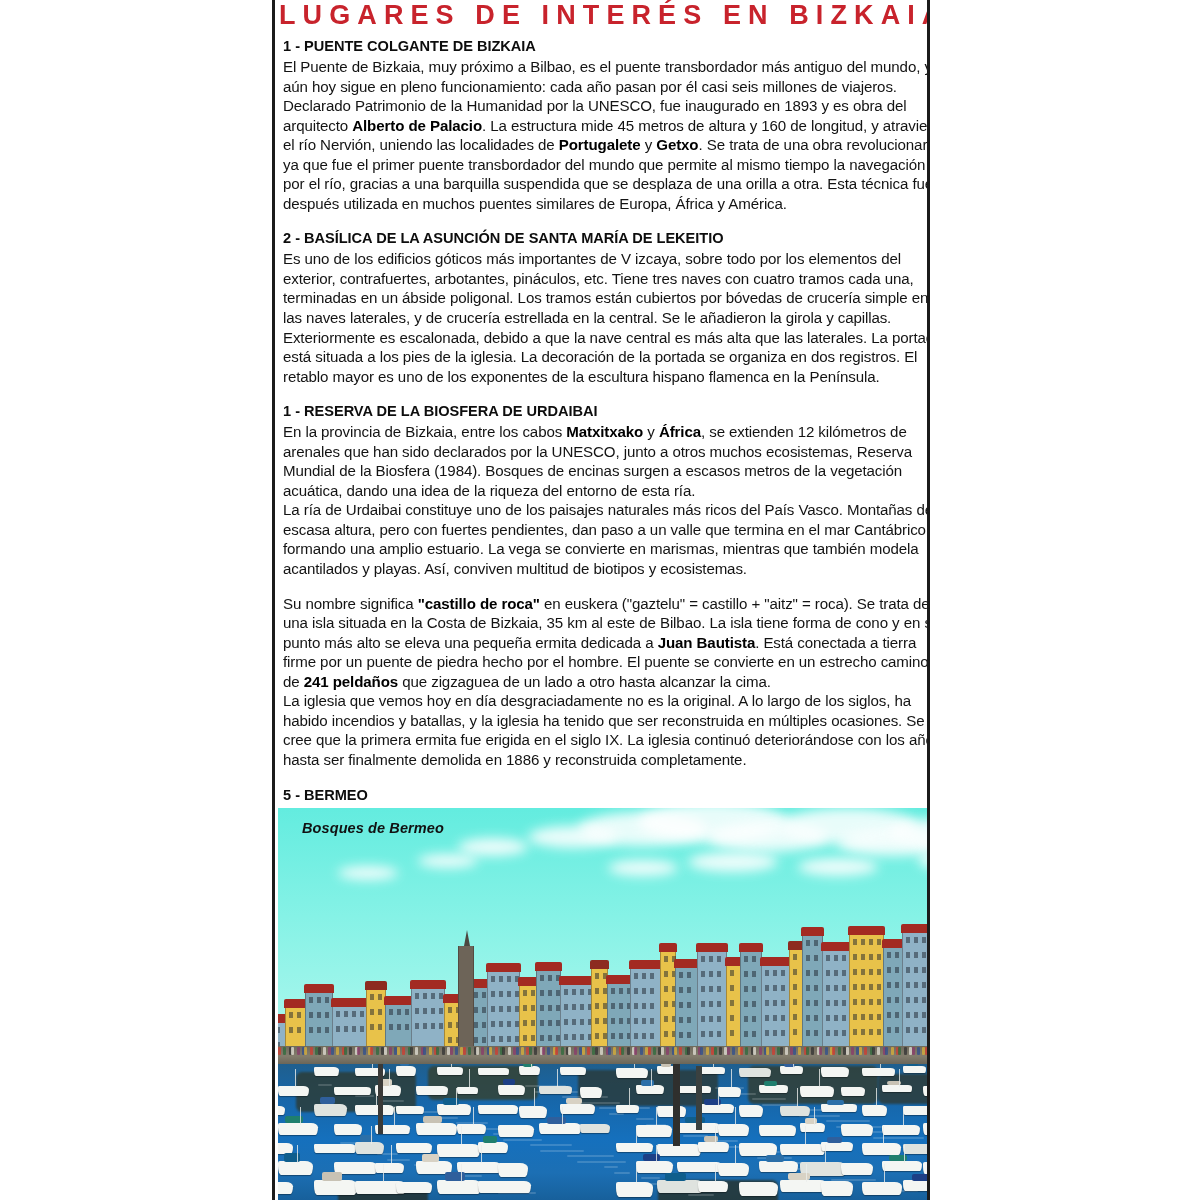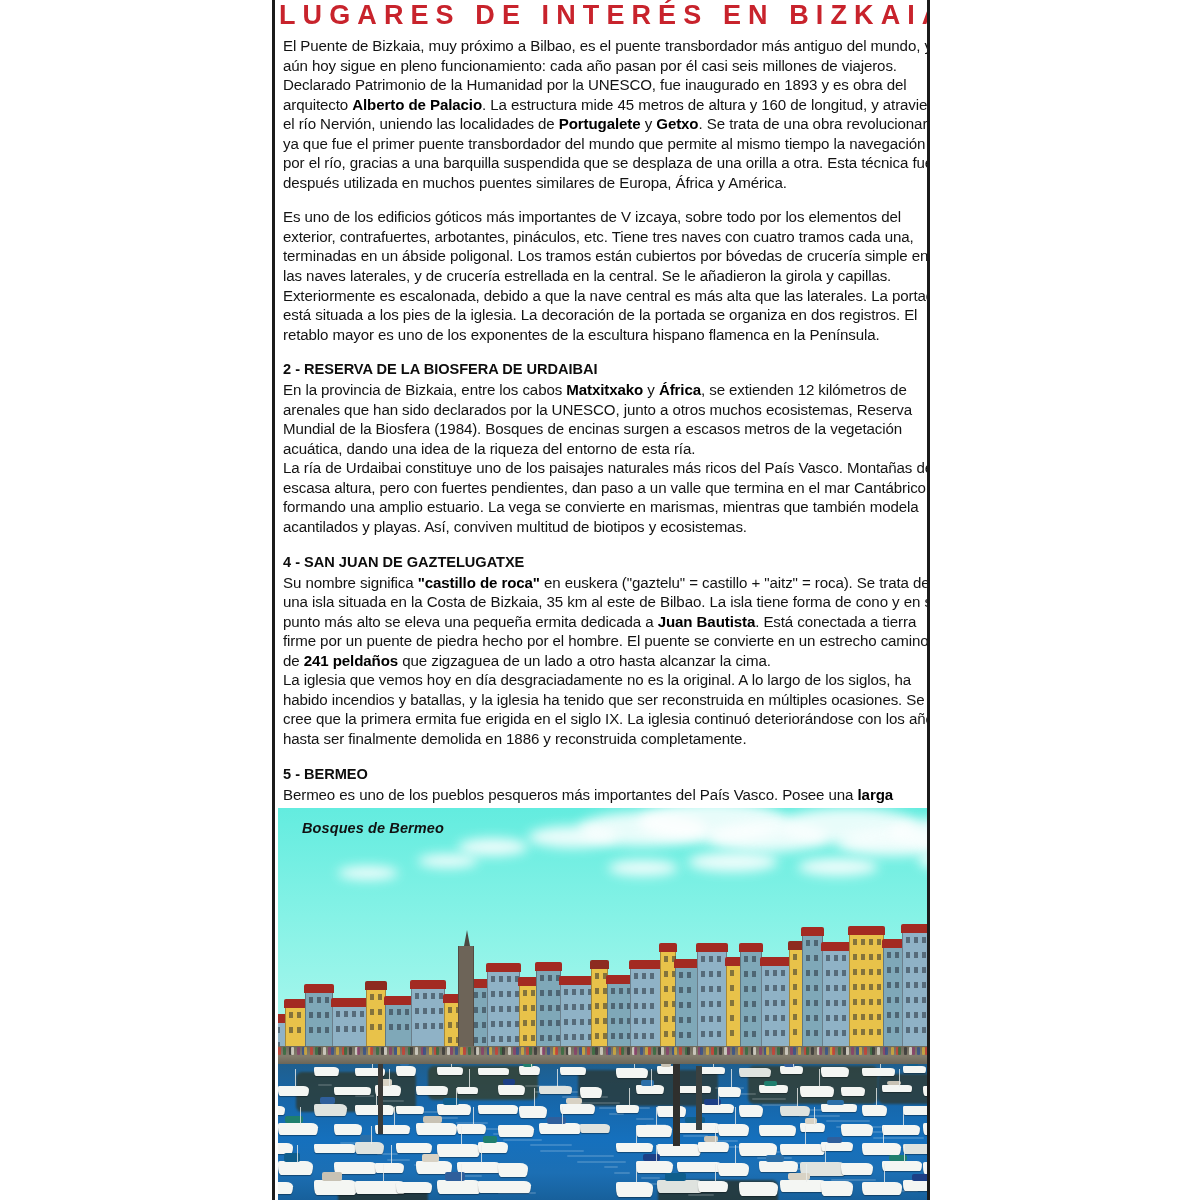--- a/index.html
+++ b/index.html
@@ -211,35 +211,36 @@
 <div id="stage">
 
   <div id="page">
 
     <div id="title-bar">
       <h1 id="doc-title">LUGARES DE INTERÉS EN BIZKAIA</h1>
     </div>
 
     <div id="body-text">
         <div class="sec">
+          <div class="sec-head">1 - PUENTE COLGANTE DE BIZKAIA</div>
           <p class="sec-para">El Puente de Bizkaia, muy próximo a Bilbao, es el puente transbordador más antiguo del mundo, y aún hoy sigue en pleno funcionamiento: cada año pasan por él casi seis millones de viajeros. Declarado Patrimonio de la Humanidad por la UNESCO, fue inaugurado en 1893 y es obra del arquitecto <b>Alberto de Palacio</b>. La estructura mide 45 metros de altura y 160 de longitud, y atraviesa el río Nervión, uniendo las localidades de <b>Portugalete</b> y <b>Getxo</b>. Se trata de una obra revolucionaria, ya que fue el primer puente transbordador del mundo que permite al mismo tiempo la navegación por el río, gracias a una barquilla suspendida que se desplaza de una orilla a otra. Esta técnica fue después utilizada en muchos puentes similares de Europa, África y América.</p>
         </div>
         <div class="gap"></div>
         <div class="sec">
+          <div class="sec-head">2 - BASÍLICA DE LA ASUNCIÓN DE SANTA MARÍA DE LEKEITIO</div>
           <p class="sec-para">Es uno de los edificios góticos más importantes de V izcaya, sobre todo por los elementos del exterior, contrafuertes, arbotantes, pináculos, etc. Tiene tres naves con cuatro tramos cada una, terminadas en un ábside poligonal. Los tramos están cubiertos por bóvedas de crucería simple en las naves laterales, y de crucería estrellada en la central. Se le añadieron la girola y capillas. Exteriormente es escalonada, debido a que la nave central es más alta que las laterales. La portada está situada a los pies de la iglesia. La decoración de la portada se organiza en dos registros. El retablo mayor es uno de los exponentes de la escultura hispano flamenca en la Península.</p>
         </div>
         <div class="gap"></div>
         <div class="sec">
-          <div class="sec-head">2 - RESERVA DE LA BIOSFERA DE URDAIBAI</div>
+          <div class="sec-head">1 - RESERVA DE LA BIOSFERA DE URDAIBAI</div>
           <p class="sec-para">En la provincia de Bizkaia, entre los cabos <b>Matxitxako</b> y <b>África</b>, se extienden 12 kilómetros de arenales que han sido declarados por la UNESCO, junto a otros muchos ecosistemas, Reserva Mundial de la Biosfera (1984). Bosques de encinas surgen a escasos metros de la vegetación acuática, dando una idea de la riqueza del entorno de esta ría.</p>
           <p class="sec-para">La ría de Urdaibai constituye uno de los paisajes naturales más ricos del País Vasco. Montañas de escasa altura, pero con fuertes pendientes, dan paso a un valle que termina en el mar Cantábrico formando una amplio estuario. La vega se convierte en marismas, mientras que también modela acantilados y playas. Así, conviven multitud de biotipos y ecosistemas.</p>
         </div>
         <div class="gap"></div>
         <div class="sec">
-          <div class="sec-head">4 - SAN JUAN DE GAZTELUGATXE</div>
           <p class="sec-para">Su nombre significa <b>"castillo de roca"</b> en euskera ("gaztelu" = castillo + "aitz" = roca). Se trata de una isla situada en la Costa de Bizkaia, 35 km al este de Bilbao. La isla tiene forma de cono y en su punto más alto se eleva una pequeña ermita dedicada a <b>Juan Bautista</b>. Está conectada a tierra firme por un puente de piedra hecho por el hombre. El puente se convierte en un estrecho camino de <b>241 peldaños</b> que zigzaguea de un lado a otro hasta alcanzar la cima.</p>
           <p class="sec-para">La iglesia que vemos hoy en día desgraciadamente no es la original. A lo largo de los siglos, ha habido incendios y batallas, y la iglesia ha tenido que ser reconstruida en múltiples ocasiones. Se cree que la primera ermita fue erigida en el siglo IX. La iglesia continuó deteriorándose con los años hasta ser finalmente demolida en 1886 y reconstruida completamente.</p>
         </div>
         <div class="gap"></div>
         <div class="sec">
           <div class="sec-head">5 - BERMEO</div>
           <p class="sec-para">Bermeo es uno de los pueblos pesqueros más importantes del País Vasco. Posee una <b>larga tradición pesquera</b> y, durante siglos, los bermeotarras fueron famosos pescadores balleneros. Incluso a día</p>
         </div>
       </div>
 

